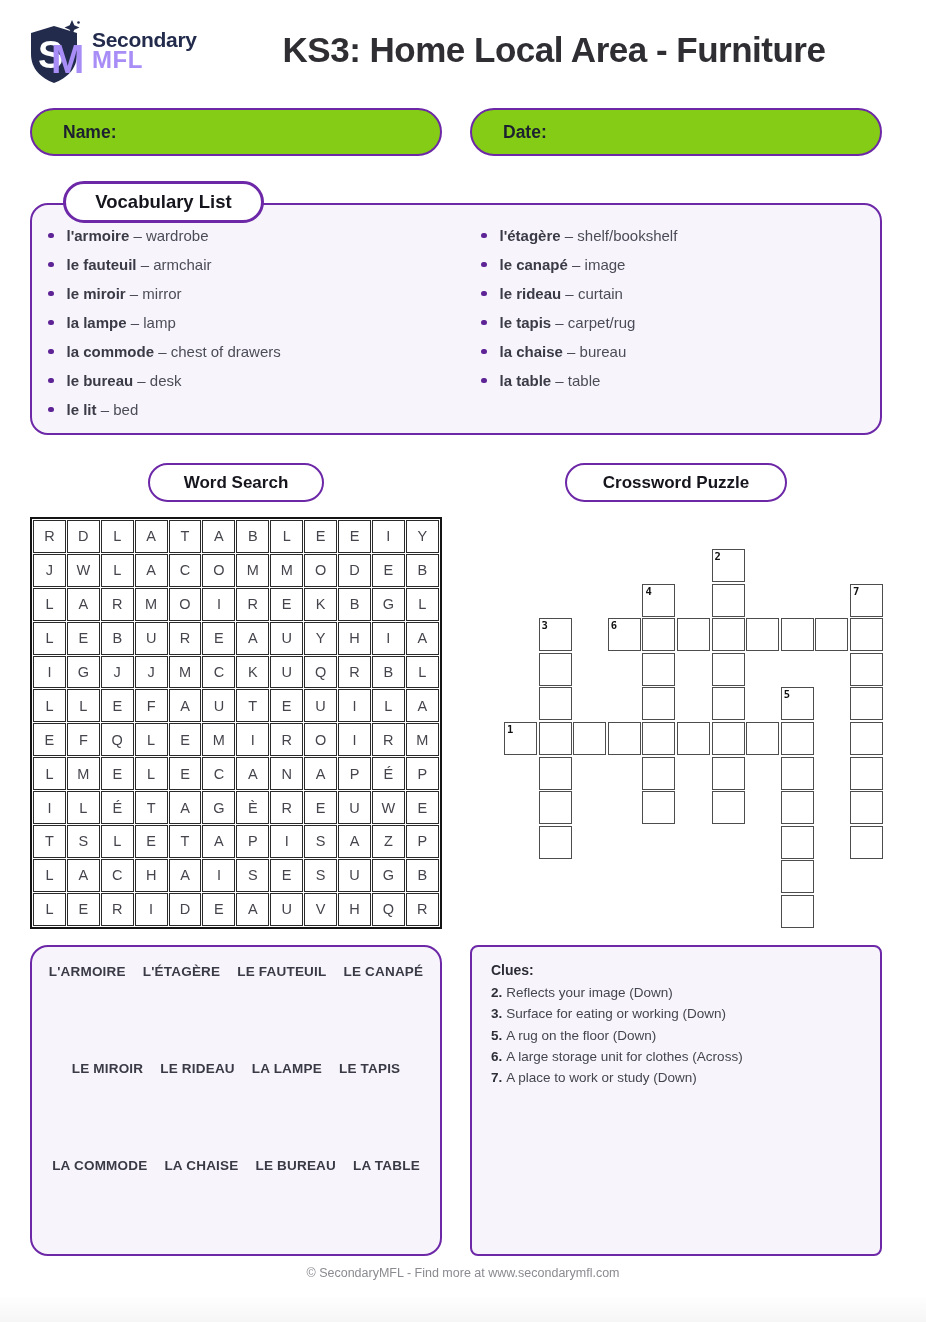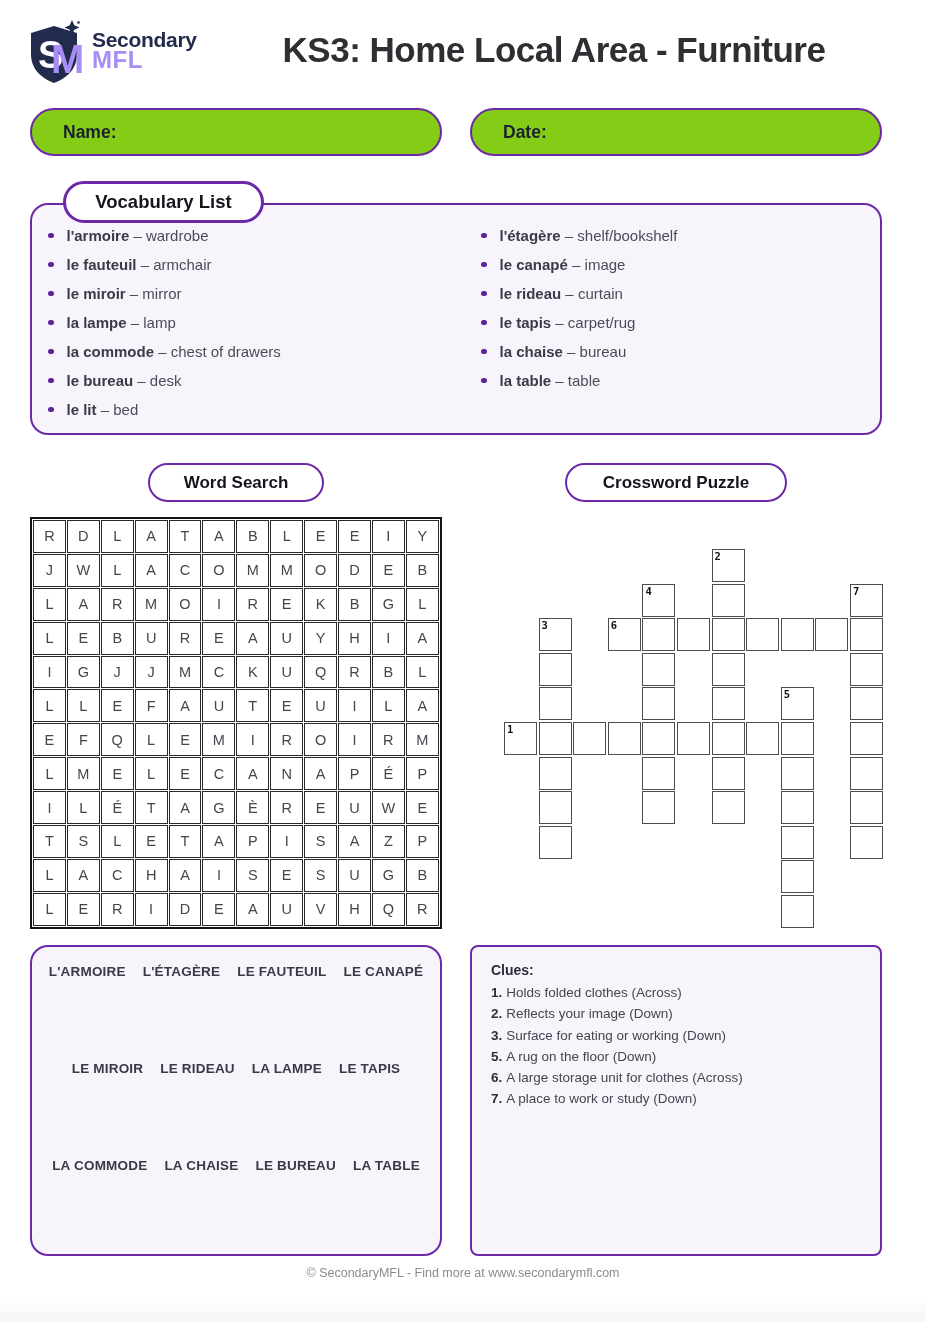--- a/index.html
+++ b/index.html
@@ -436,21 +436,20 @@
         <span>LA COMMODE</span>
         <span>LA CHAISE</span>
         <span>LE BUREAU</span>
         <span>LA TABLE</span>
       </div>
     </div>
 
   <div id="clues-box">
     <div id="clues-title">Clues:</div>
     <div id="clues-list">
-        <div class="clue"><span class="num">1.</span><span>Holds folded clothes (Across)</span></div>
         <div class="clue"><span class="num">2.</span><span>Reflects your image (Down)</span></div>
         <div class="clue"><span class="num">3.</span><span>Surface for eating or working (Down)</span></div>
         <div class="clue"><span class="num">5.</span><span>A rug on the floor (Down)</span></div>
         <div class="clue"><span class="num">6.</span><span>A large storage unit for clothes (Across)</span></div>
         <div class="clue"><span class="num">7.</span><span>A place to work or study (Down)</span></div>
       </div>
   </div>
 
   <div id="footer">© SecondaryMFL - Find more at www.secondarymfl.com</div>
   <div id="bottom-band"></div>

